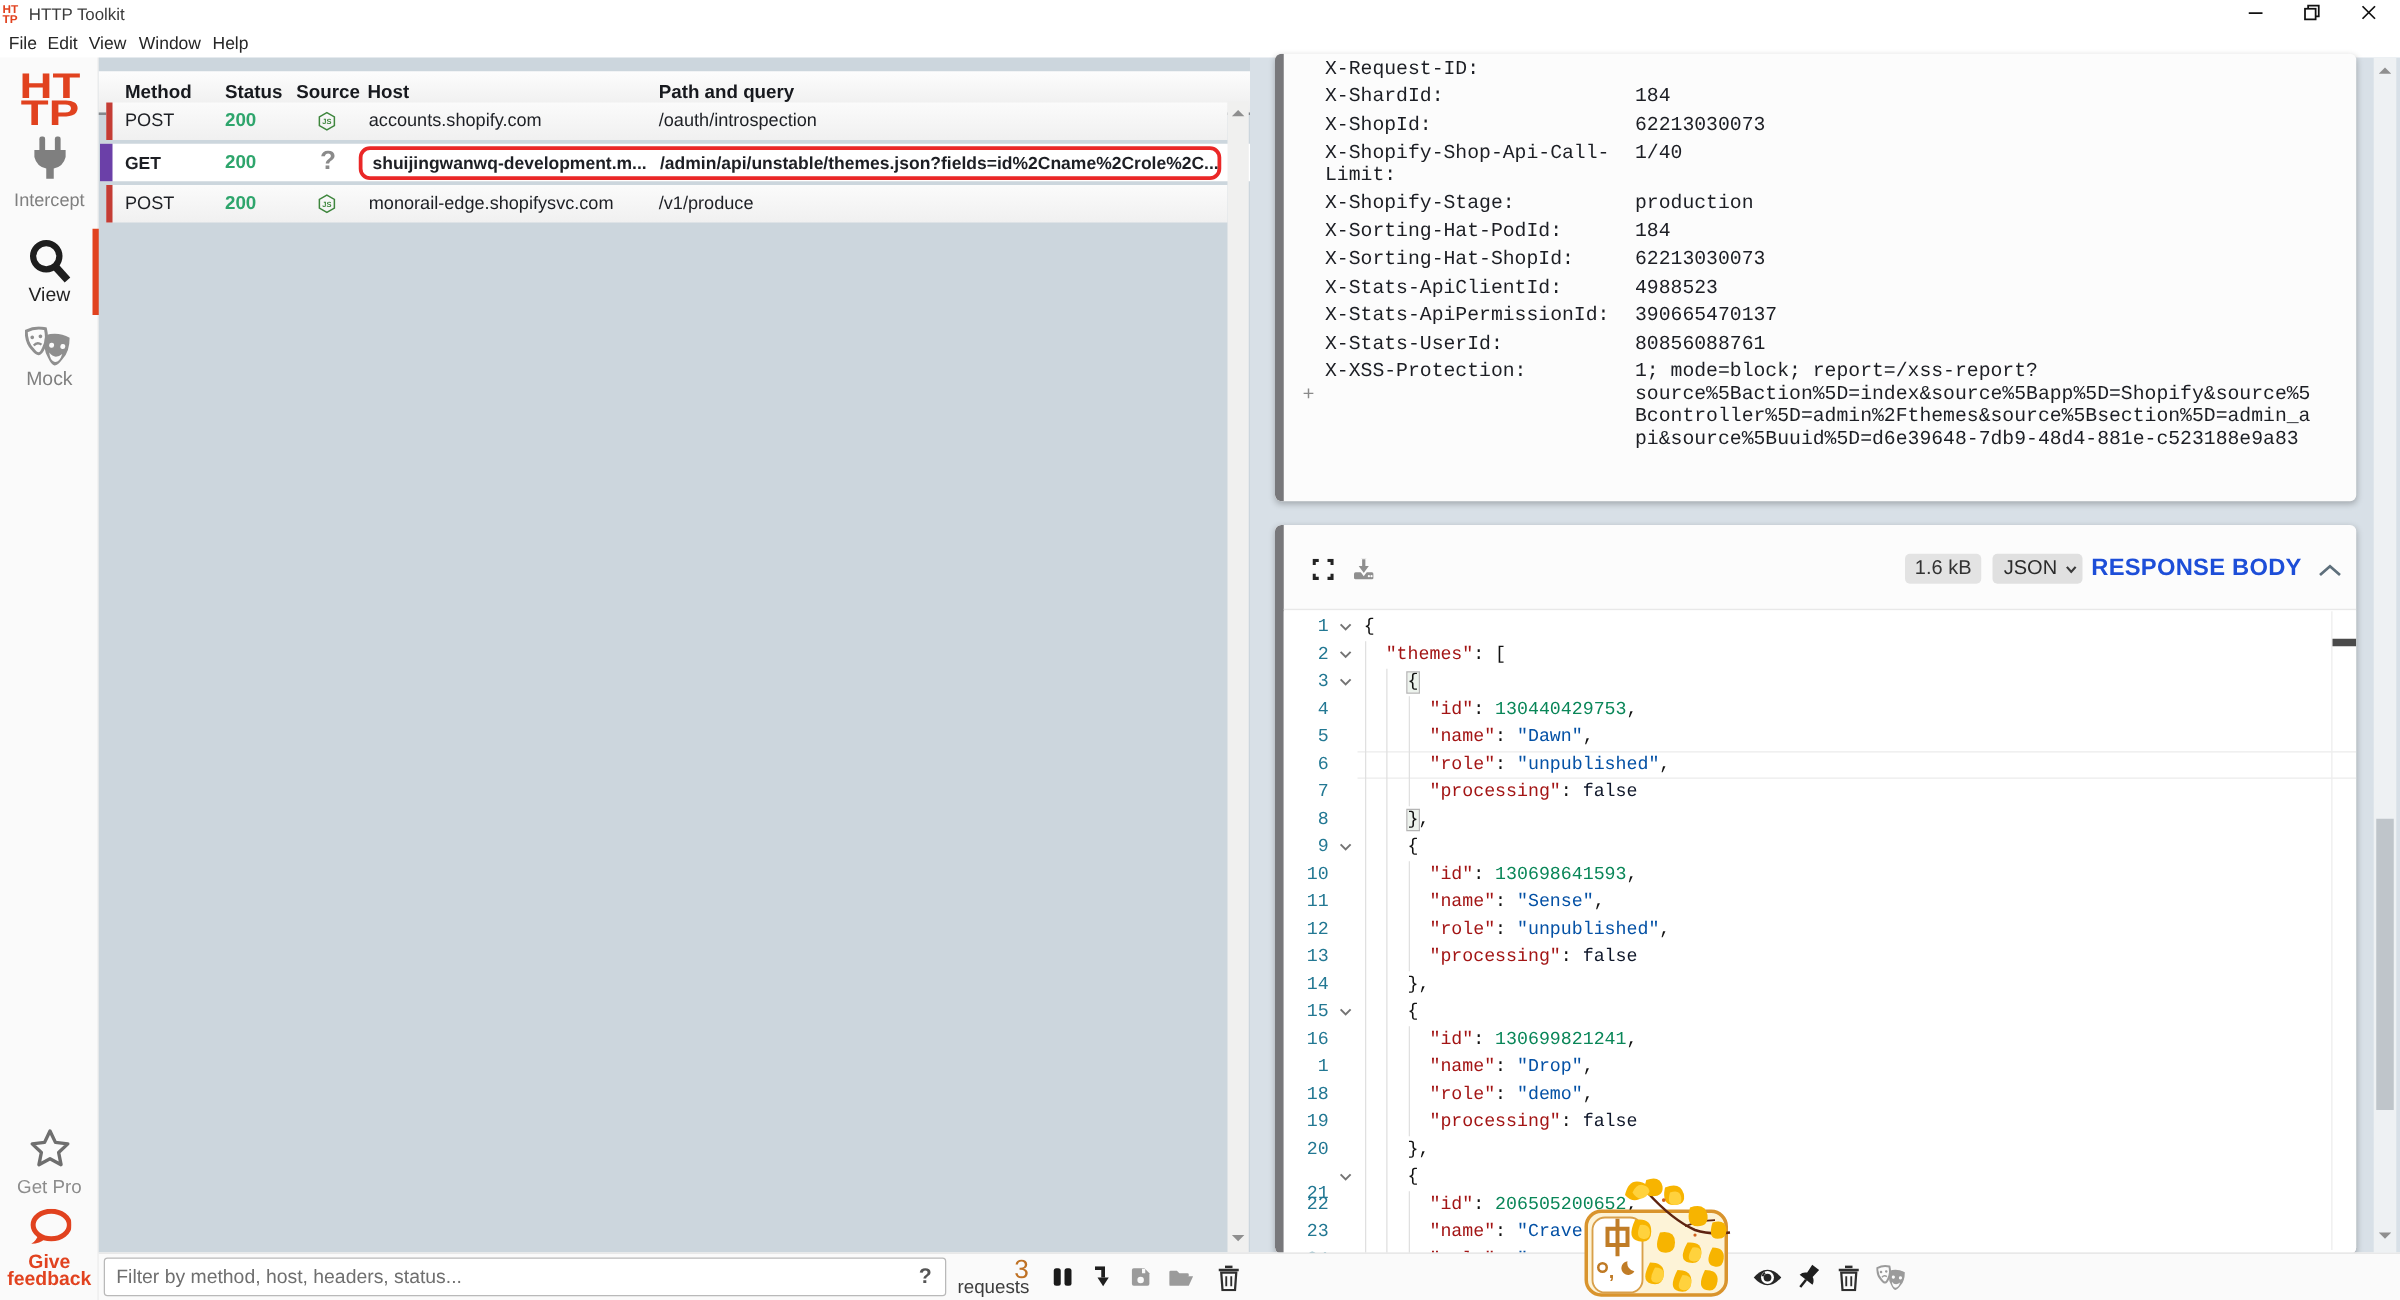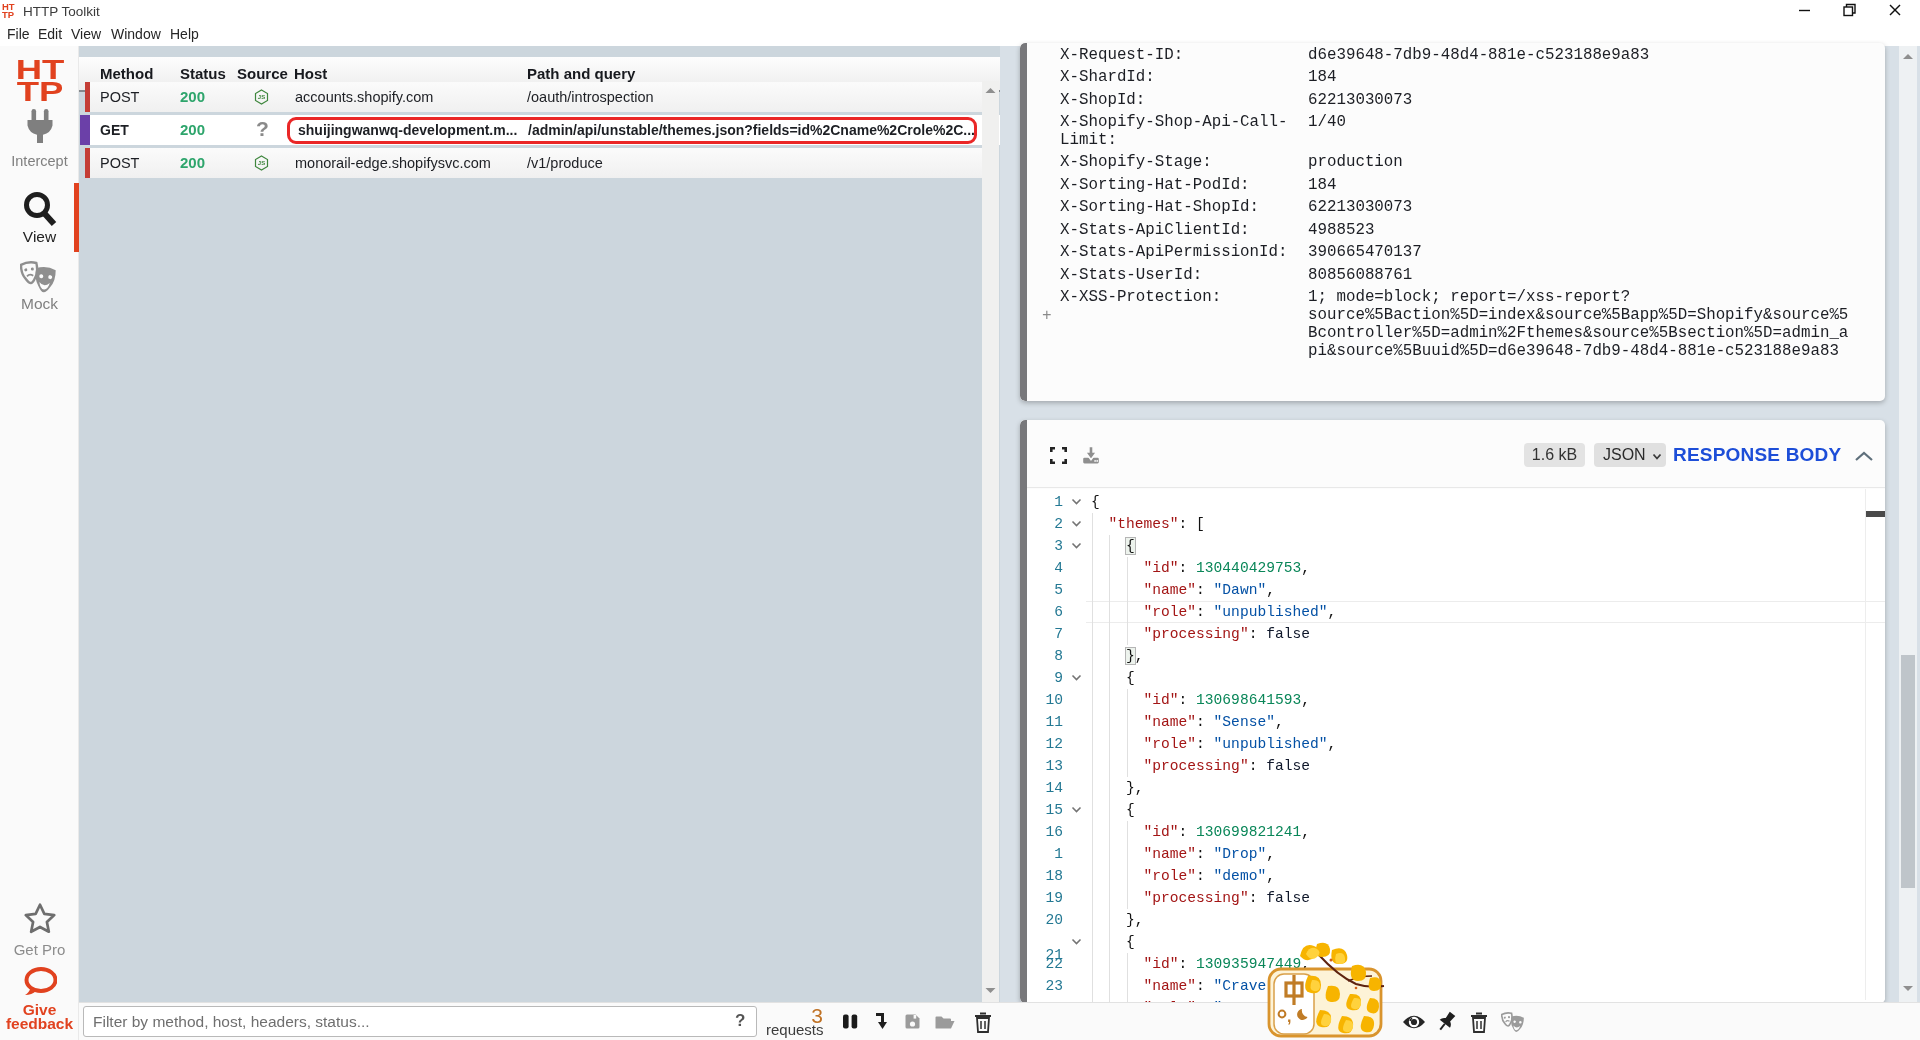--- a/index.html
+++ b/index.html
@@ -172,21 +172,20 @@
       </svg>
   </div>
 
   <div id="rightpane" class="abs"></div>
 
   <div class="card abs" style="left:1020px;top:43px;width:865px;height:358px;overflow:hidden;">
     <div class="cardstrip"></div>
     <div class="abs" style="left:40px;top:3.5px;width:810px;">
       <div class="hrow">
           <span class="hname">X-Request-ID:</span>
-          <span class="hval">d6e39648-7db9-48d4-881e-c523188e9a83</span>
         </div>
       <div class="hrow">
           <span class="hname">X-ShardId:</span>
           <span class="hval">184</span>
         </div>
       <div class="hrow">
           <span class="hname">X-ShopId:</span>
           <span class="hval">62213030073</span>
         </div>
       <div class="hrow">
@@ -308,21 +307,21 @@
         <div class="ln" style="left:6px;top:398.4px;">19</div>
         <div class="codeline" style="left:64px;top:398.4px;">      <span class="key">"processing"</span><span>: </span><span class="kw">false</span></div>
         <div class="ln" style="left:6px;top:420.4px;">20</div>
         <div class="codeline" style="left:64px;top:420.4px;">    <span>},</span></div>
         <div class="ln" style="left:6px;top:455px;">21</div>
         <svg style="position:absolute;left:44px;top:449.4px;" width="11" height="8">
           <path d="M1.5 1.5 L5.5 5.5 L9.5 1.5" fill="none" stroke="#747474" stroke-width="1.6"></path>
         </svg>
         <div class="codeline" style="left:64px;top:442.4px;">    <span>{</span></div>
         <div class="ln" style="left:6px;top:464.4px;">22</div>
-        <div class="codeline" style="left:64px;top:464.4px;">      <span class="key">"id"</span><span>: </span><span class="num">130935947449</span><span>,</span></div>
+        <div class="codeline" style="left:64px;top:464.4px;">      <span class="key">"id"</span><span>: </span><span class="num">206505200652</span><span>,</span></div>
         <div class="ln" style="left:6px;top:486.4px;">23</div>
         <div class="codeline" style="left:64px;top:486.4px;">      <span class="key">"name"</span><span>: </span><span class="str">"Crave"</span><span>,</span></div>
         <div class="ln" style="left:6px;top:508.4px;">24</div>
         <div class="codeline" style="left:64px;top:508.4px;">      <span class="key">"role"</span><span>: </span><span class="str">"unp</span></div>
         <div class="guide" style="left:64.5px;top:24.4px;height:506px;"></div>
         <div class="guide" style="left:82px;top:46.4px;height:484px;"></div>
         <div class="guide" style="left:99.5px;top:68.4px;height:88px;"></div>
         <div class="guide" style="left:99.5px;top:200.4px;height:88px;"></div>
         <div class="guide" style="left:99.5px;top:332.4px;height:88px;"></div>
         <div class="guide" style="left:99.5px;top:464.4px;height:66px;"></div>

